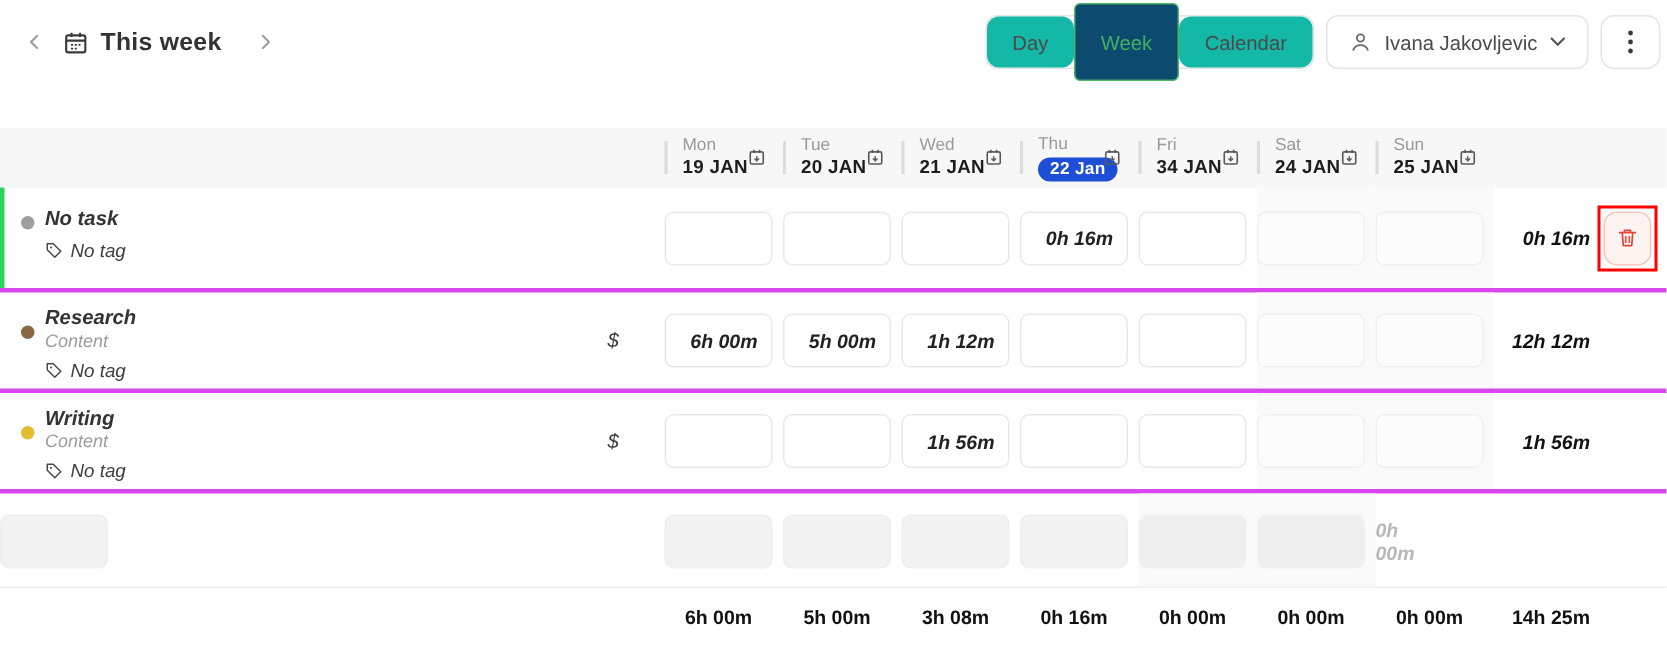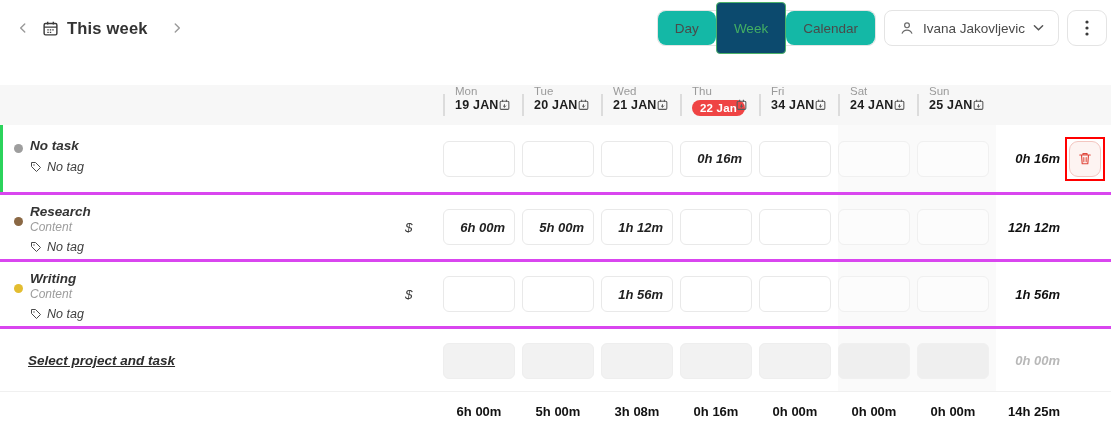--- a/index.html
+++ b/index.html
@@ -27,26 +27,26 @@
   .user-chip { display:flex; align-items:center; gap:8px; border:1px solid #e4e4e4; border-radius:8px;
                height:36px; padding:0 14px; margin-left:8px; background:#fff; cursor:pointer; font-size:13.5px; color:#4a4a4a; }
   .kebab-btn { border:1px solid #e4e4e4; border-radius:9px; width:40px; height:36px; background:#fff;
                margin-left:8px; cursor:pointer; display:flex; align-items:center; justify-content:center; }
 
   
   .tgrid { display:grid; grid-template-columns:443px repeat(7,79px) minmax(0,1fr); }
 
   
   .band { position:absolute; top:85px; left:0; right:0; height:40px; background:#f7f7f7; }
-  .hcol { position:relative; display:flex; align-items:flex-start; }
+  .hcol { position:relative; display:flex; align-items:center; }
   .hsep { position:absolute; left:0; top:9px; width:2px; height:22px; background:#dcdcdc; }
   .htxt { margin-left:12px; }
   .habbr { font-size:11.5px; color:#9a9a9a; line-height:13px; }
   .hdate { font-size:12.5px; font-weight:700; color:#1d1d1d; line-height:15px; letter-spacing:.2px; }
-  .hdate.pill { display:inline-block; background:#ef4444; color:#fff; border-radius:10px;
+  .hdate.pill { display:inline-block; background:#1d4ed8; color:#fff; border-radius:10px;
                 padding:1px 8px; font-size:11.5px; line-height:14px; }
   .hcal { position:absolute; right:11px; top:50%; transform:translateY(-50%); cursor:pointer; }
 
   
   .rows { position:absolute; top:125px; left:0; right:0;font-style:italic; }
   .row { position:relative; }
   .row + .row { border-top:3px solid #d946ef; }
   .row.h67 { height:67px; } .row.h66 { height:66px; }
   .row.highlight::before { content:""; position:absolute; left:0; top:0; bottom:0; width:3px; background:#2bd35b; }
 
@@ -388,25 +388,20 @@
       </div>
     <div class="dcol wknd">
         <div class="cell"></div>
       </div>
     <div class="totcol">
         <span class="tot">1h 56m</span>
       </div>
   </div>
 
   <div class="row h66 tgrid">
-    <div class="labelcol">
-      <div class="link-row">
-        <span class="select-link">Select project and task</span>
-      </div>
-    </div>
     <div class="dcol">
         <div class="cell off"></div>
       </div>
     <div class="dcol">
         <div class="cell off"></div>
       </div>
     <div class="dcol">
         <div class="cell off"></div>
       </div>
     <div class="dcol">

